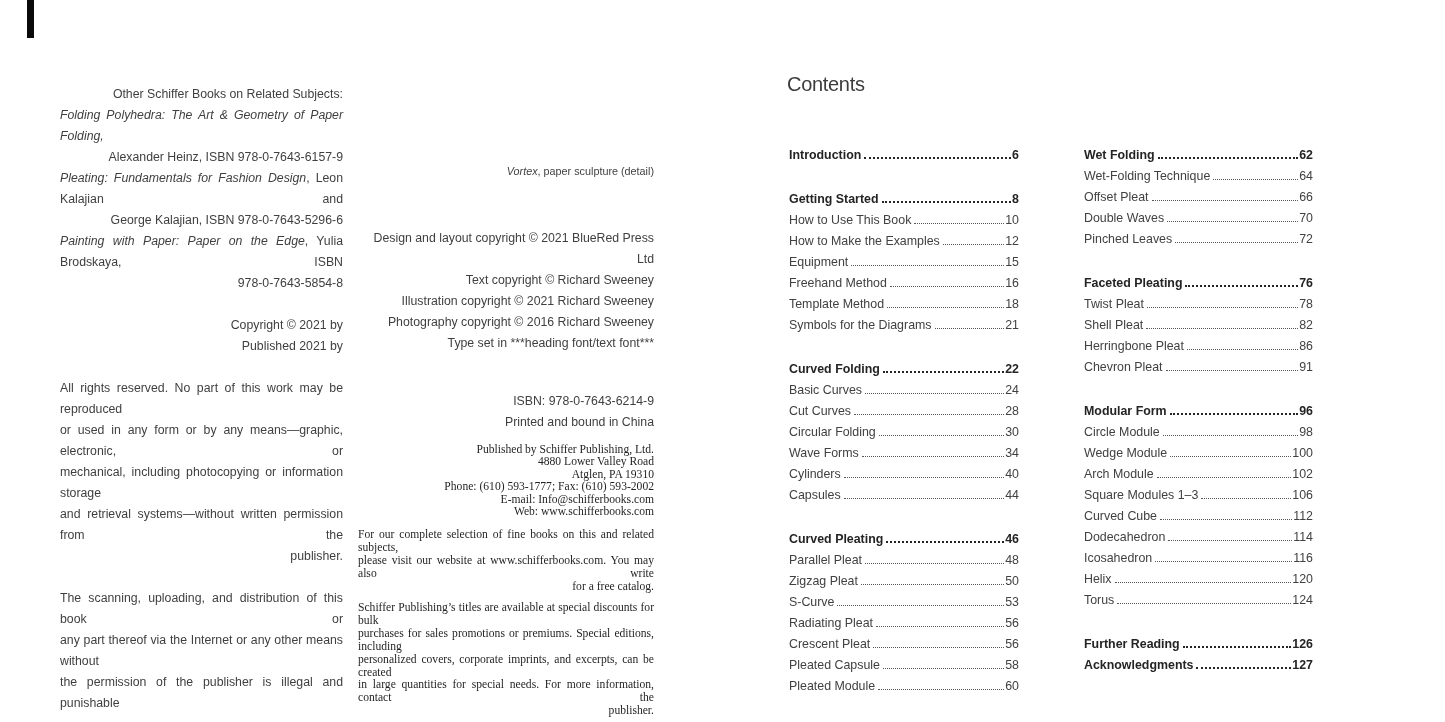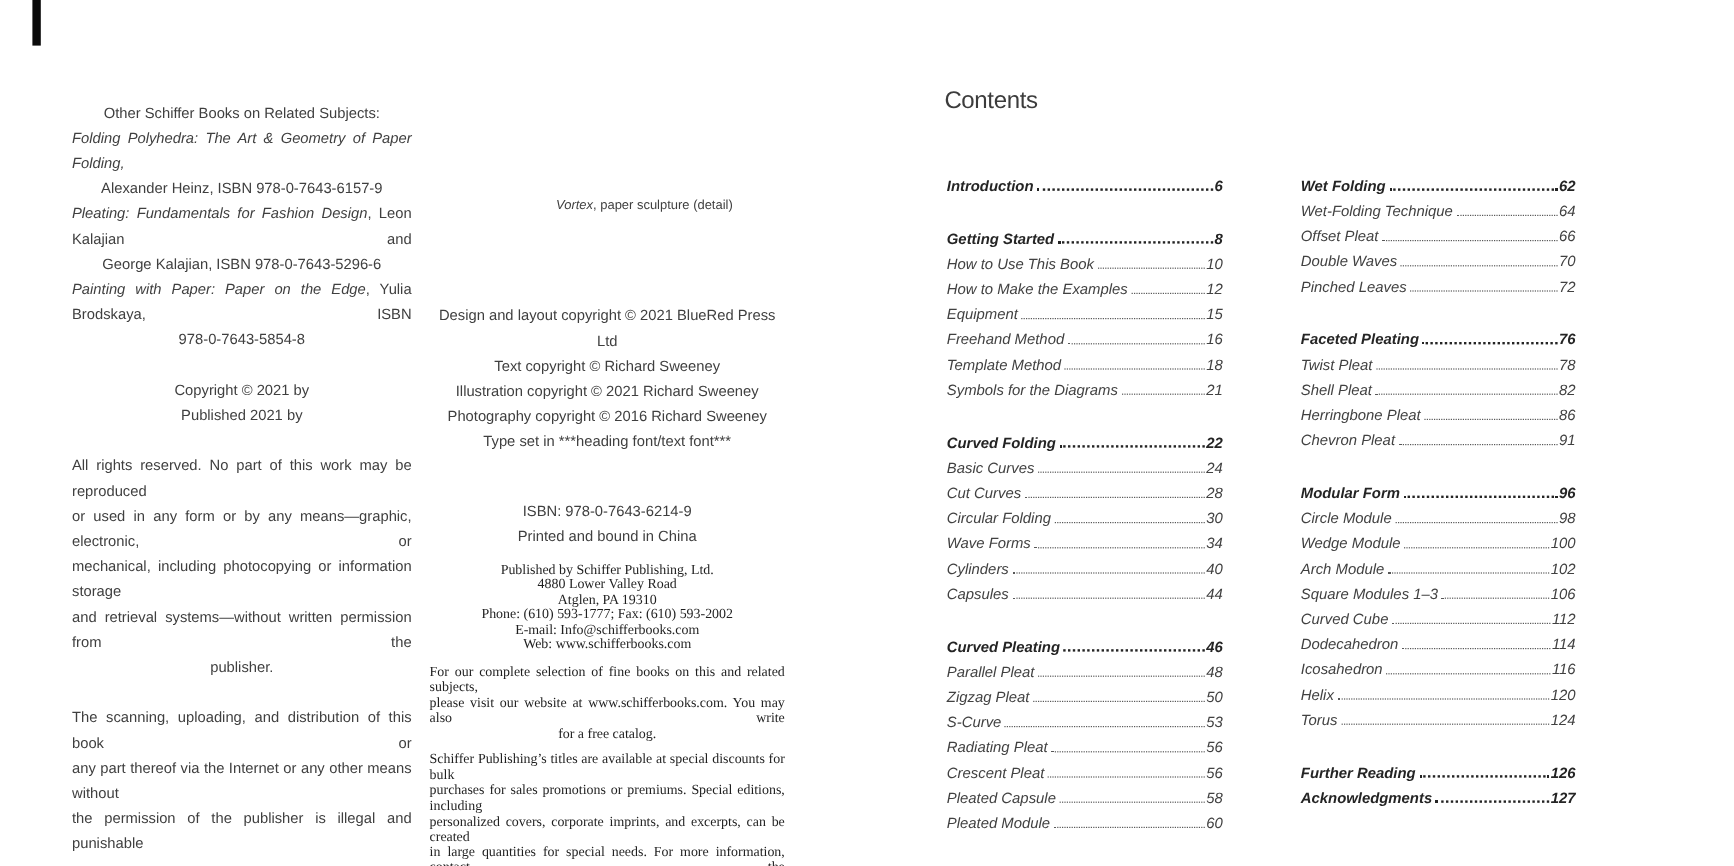--- a/index.html
+++ b/index.html
@@ -9,41 +9,41 @@
     overflow:hidden; font-family:"Liberation Sans", sans-serif;
   }
   .crop-mark { position:absolute; left:27px; top:0; width:7px; height:38px; background:#0a0a0a; }
 
   
   .colA { position:absolute; left:60px; top:84px; width:283px; }
   .colB { position:absolute; left:358px; top:165px; width:296px; }
 
   .sans { font-size:12.3px; line-height:21px; color:#3f3f3f; }
   .block { margin-bottom:21px; }
-  .tline { text-align:center; }
+  .tline { text-align:right; }
   .tline.just { text-align:justify; text-align-last:justify; }
   .it { font-style:italic; }
 
   [data-name="vortex-caption"] { font-size:10.8px; line-height:13px; color:#3f3f3f; margin-left:62px; }
-  [data-name="credits-block"] { margin-top:75px; }
+  [data-name="credits-block"] { margin-top:50px; }
   [data-name="isbn-block"] { margin-top:37px; }
 
   .serif { font-family:"Liberation Serif", serif; font-size:11.6px; line-height:12.4px; color:#1f1f1f; }
   .para { line-height:12.9px; }
   [data-name="publisher-address"] { margin-top:11px; }
   [data-name="catalog-paragraph"] { margin-top:11px; }
   [data-name="discounts-paragraph"] { margin-top:8px; }
 
   
   .page-title {
     position:absolute; left:787px; top:72px;
     font-size:20px; font-weight:400; letter-spacing:-0.3px;
     color:#3c3c3c; line-height:1.2;
   }
-  .toc-col { position:absolute; top:145px; font-size:12.4px; color:#414141;font-style:italic; }
+  .toc-col { position:absolute; top:145px; font-size:12.4px; color:#414141; }
   .toc1 { left:789px; width:230px; }
   .toc2 { left:1072px; width:229px;margin-left:12px; }
   .toc-section { margin-bottom:23px; }
   .toc-row { display:flex; height:21px; line-height:21px; }
   .toc-row.bold { font-weight:bold; color:#242424; }
   .toc-label { white-space:nowrap; }
   .toc-page { white-space:nowrap; }
   .leader { flex:1 1 auto; height:14px; border-bottom:1.7px dotted #585858; margin:0 1px 0 3px; min-width:8px; }
   .toc-row.bold .leader { border-bottom:2px dotted #242424; }
 </style>

